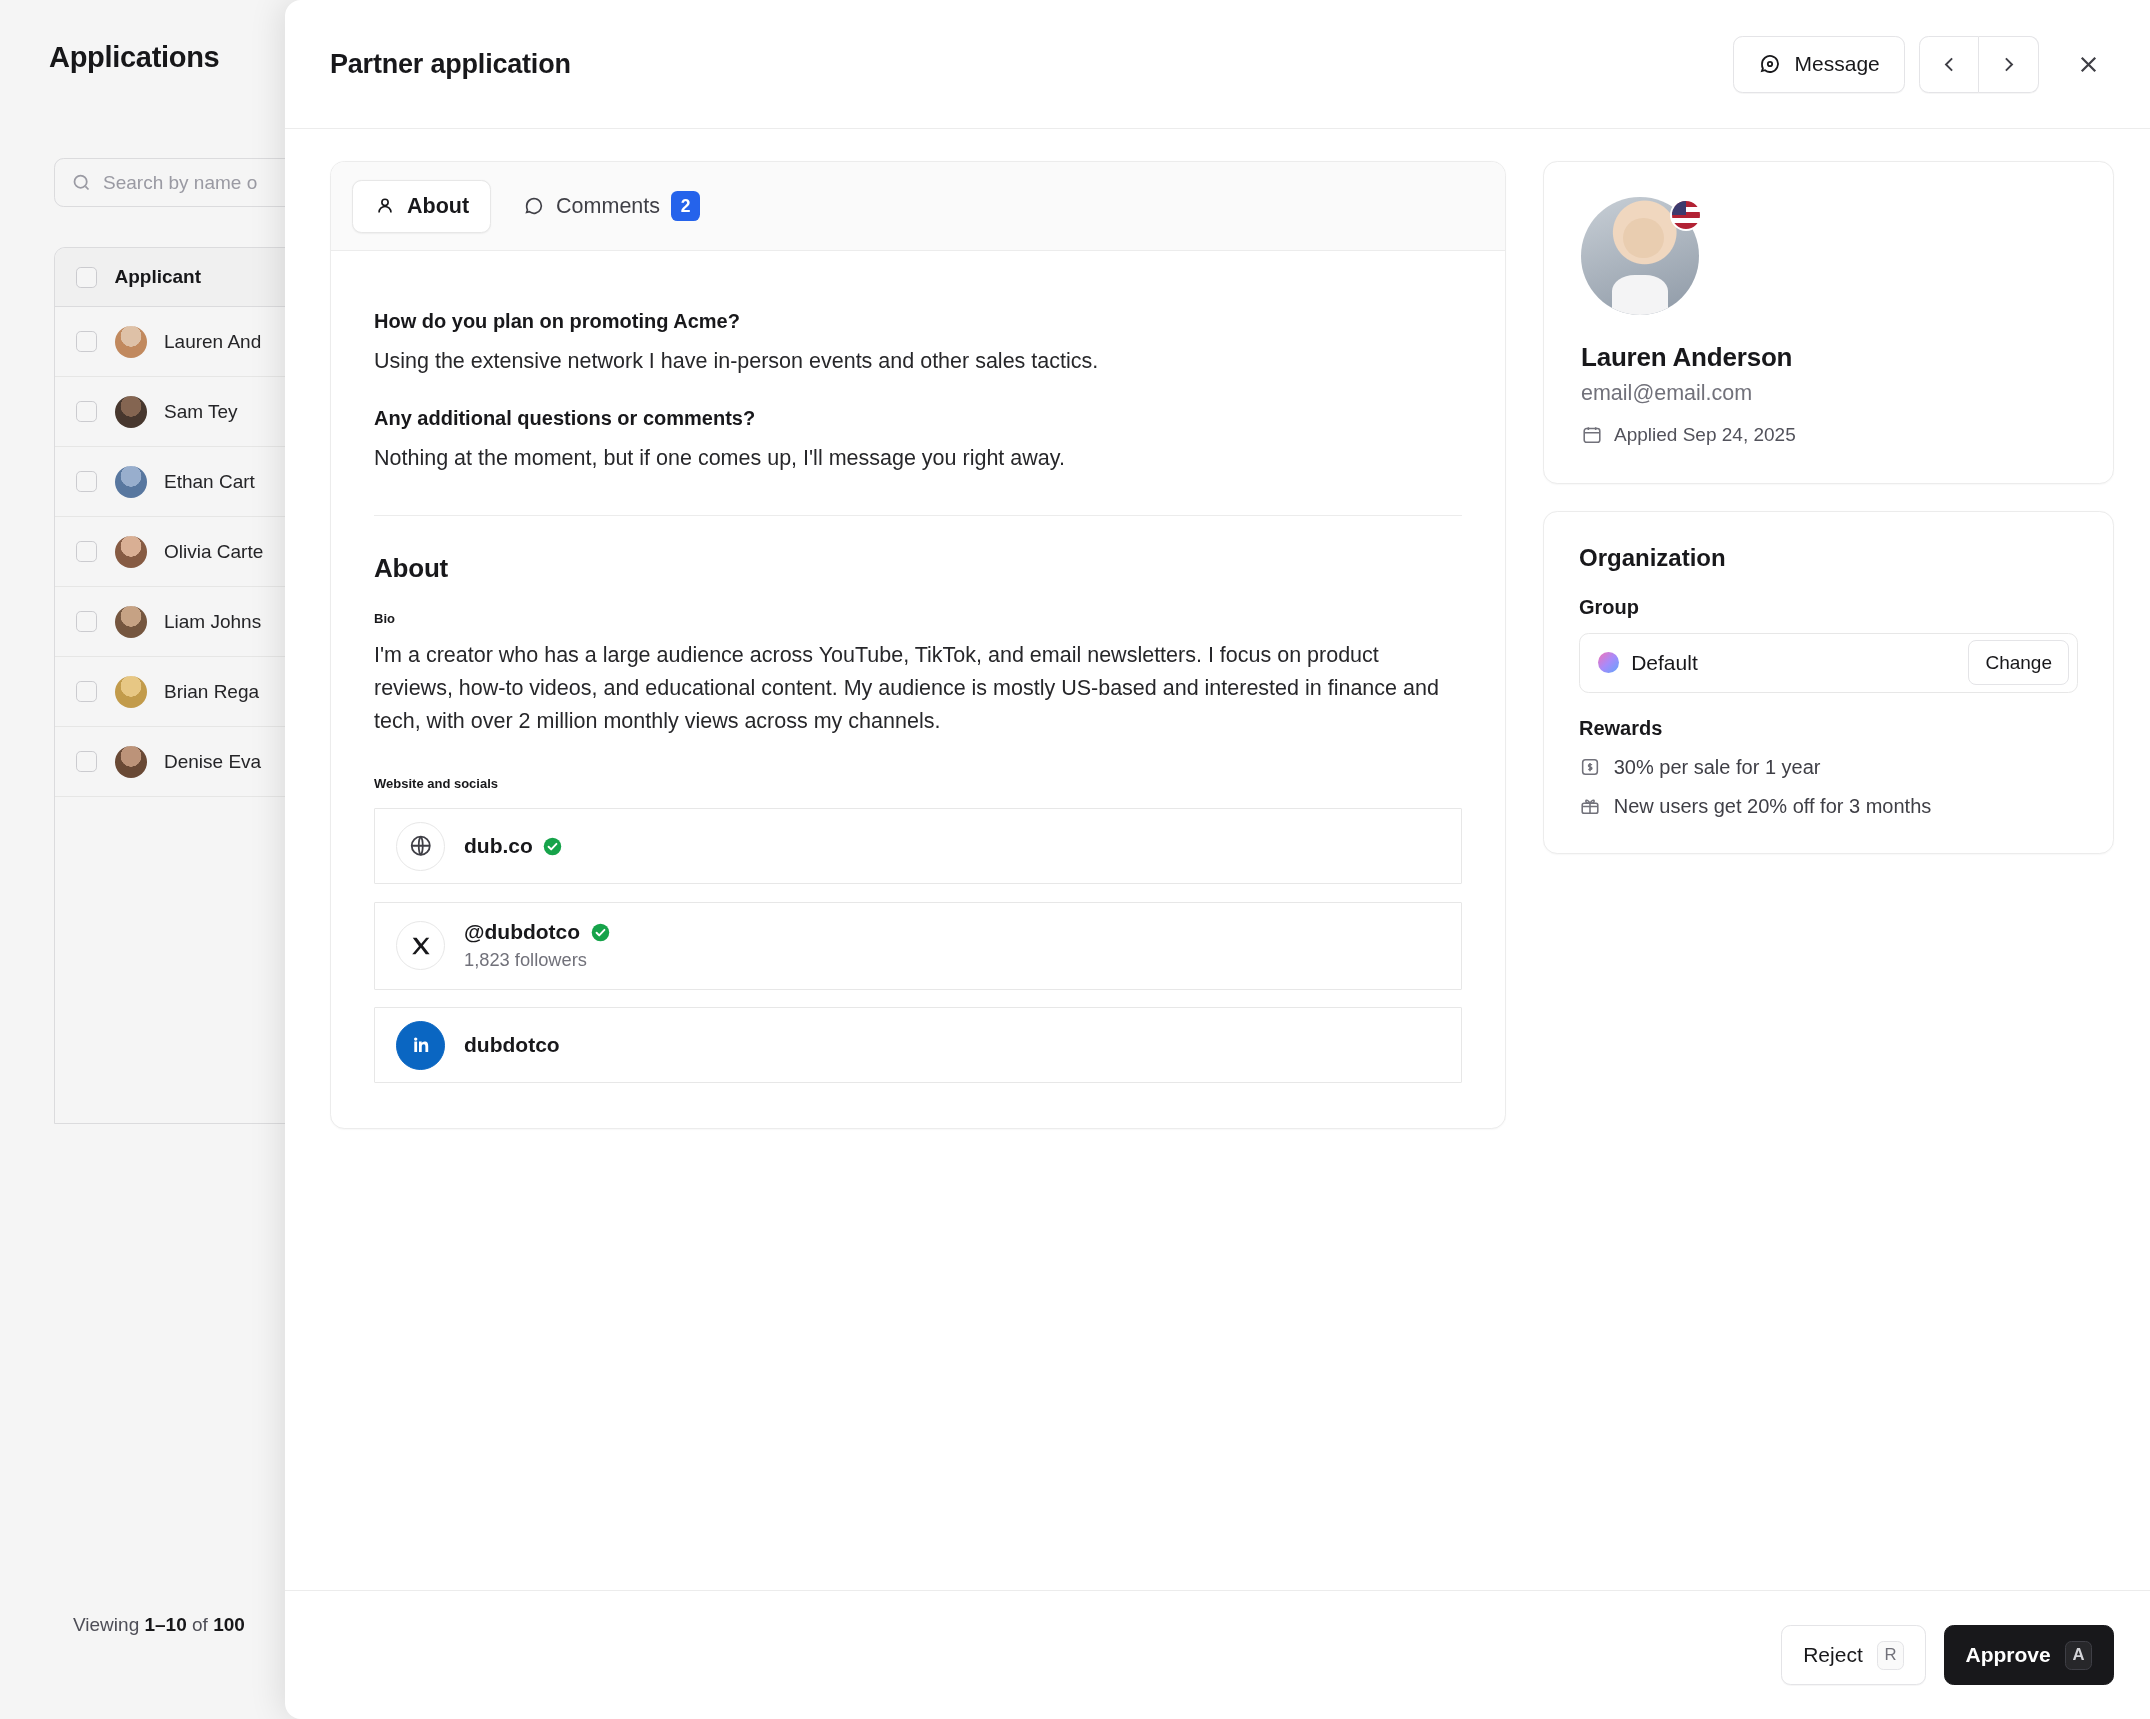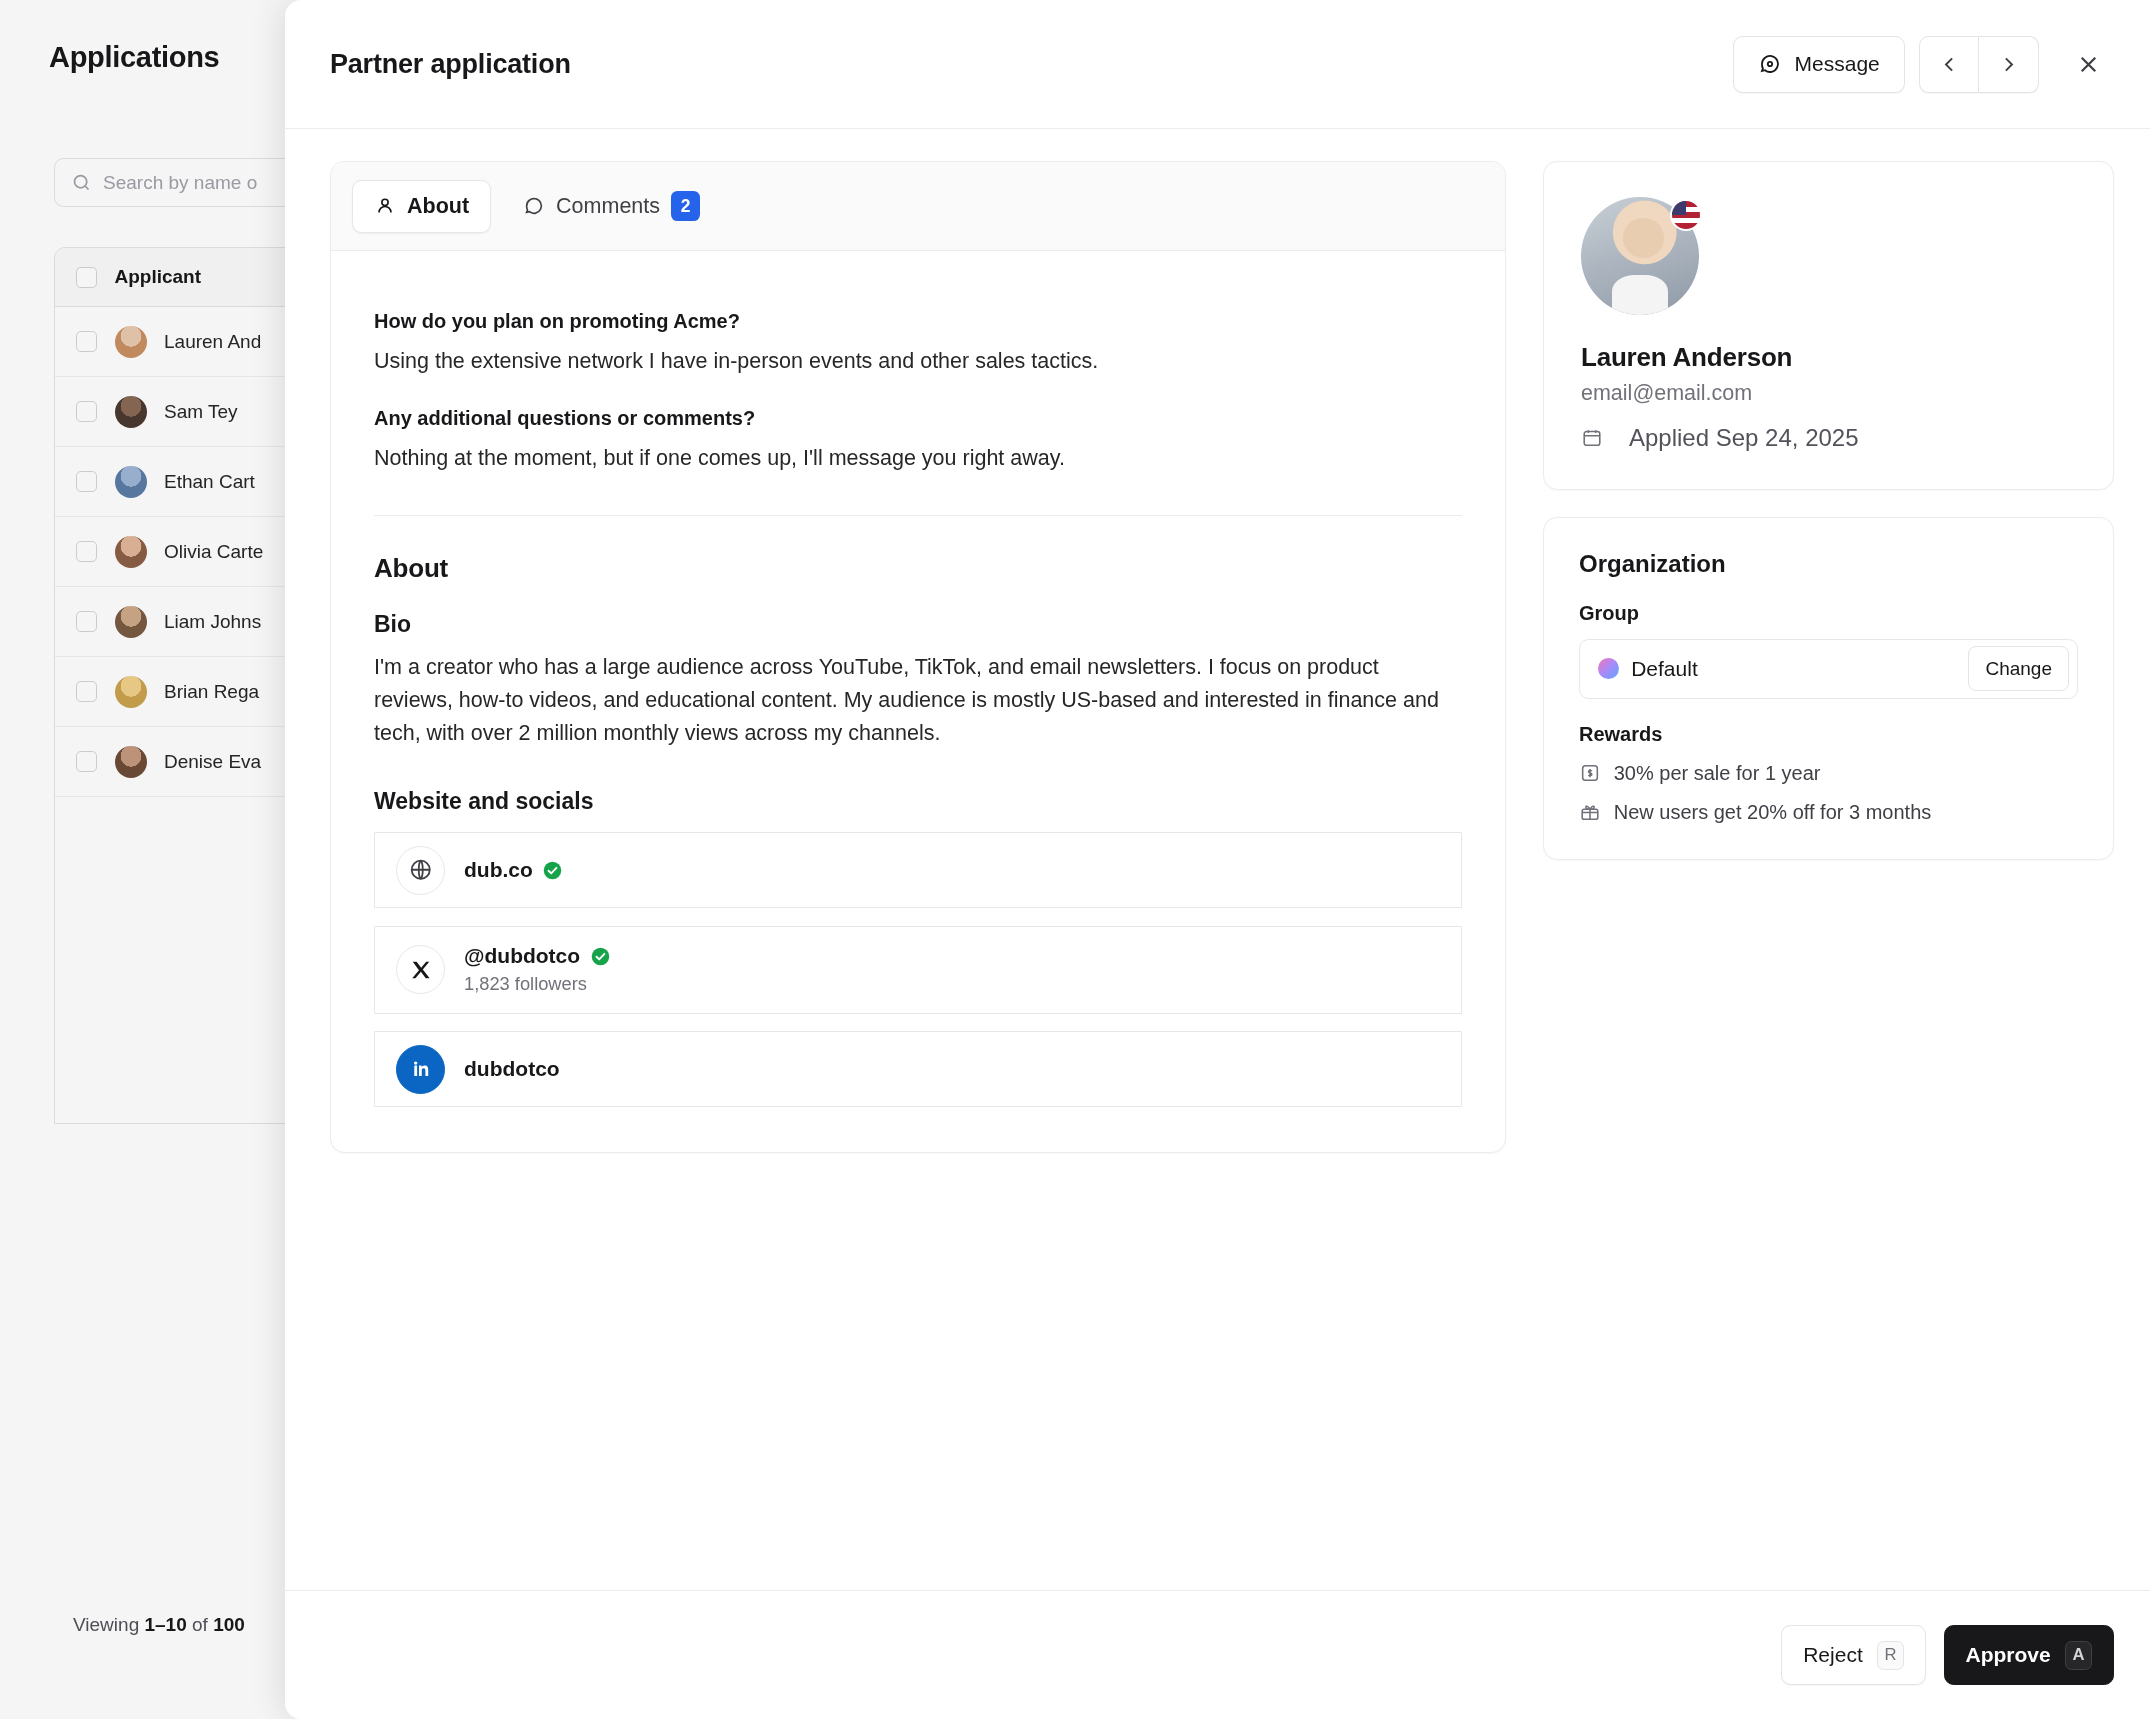--- a/index.html
+++ b/index.html
@@ -133,21 +133,21 @@
   .tab.active { background: #fff; border: 1.2px solid #e7e7e7; box-shadow: 0 0.8px 1.6px rgba(0,0,0,0.05); color: #18181b; font-weight: 600; }
   .badge-count {
     background: #2563eb; color: #fff; font-size: 17.5px; font-weight: 600;
     border-radius: 6.4px; padding: 3.2px 9.6px; line-height: 1.3;
   }
   .card-body { padding: 35px 43px 45px 43px; }
   h2.sec { font-size: 26px; font-weight: 700; color: #18181b; letter-spacing: -0.2px; }
   .q { font-size: 20px; font-weight: 700; color: #18181b; margin-top: 30px; }
   .a { font-size: 21.5px; color: #27272a; margin-top: 12.7px; line-height: 1.45; }
   .divider { height: 1.2px; background: #ececec; margin: 41px 0 37px 0; }
-  .lbl { font-size: 23px; font-weight: 700; color: #18181b; }
+  .lbl { font-size: 13px; font-weight: 700; color: #18181b; }
   .bio { font-size: 21.5px; color: #27272a; line-height: 1.55; margin-top: 12.7px; }
 
   .social {
     margin-top: 17.5px; border: 1.2px solid #e7e7e7; border-radius: 1px;
     height: 76px; display: flex; align-items: center; gap: 19px; padding: 0 21px;
     background: #fff;
   }
   .social.tall { height: 88px; }
   .sicon {
     width: 49px; height: 49px; border-radius: 50%; border: 1.2px solid #e7e7e7;
@@ -177,21 +177,21 @@
     background: #e9cdb0; border-radius: 50%;
   }
   .flag {
     position: absolute; right: -3.2px; top: 1.6px; width: 32px; height: 32px;
     border-radius: 50%; border: 2.4px solid #fff; overflow: hidden;
     background: linear-gradient(#b22234 0 20%, #fff 20% 40%, #b22234 40% 60%, #fff 60% 80%, #b22234 80% 100%);
   }
   .flag i { position: absolute; left: 0; top: 0; width: 48%; height: 52%; background: #3c3b6e; display: block; }
   .p-name { font-size: 26px; font-weight: 700; color: #18181b; margin-top: 27px; letter-spacing: -0.2px; }
   .p-email { font-size: 21.5px; color: #71717a; margin-top: 8px; }
-  .p-applied { font-size: 24px; color: #52525b; margin-top: 17.5px; display: flex; align-items: center; gap: 26px; }
+  .p-applied { font-size: 19px; color: #52525b; margin-top: 17.5px; display: flex; align-items: center; gap: 11px; }
 
   .org-card { margin-top: 27px; padding: 32px 35px 35px 35px; }
   .org-title { font-size: 24px; font-weight: 700; color: #18181b; }
   .sub-lbl { font-size: 20px; font-weight: 700; color: #18181b; margin-top: 24px; }
   .group-row {
     margin-top: 14.3px; border: 1.2px solid #e7e7e7; border-radius: 9.6px;
     height: 60px; display: flex; align-items: center; padding: 0 8px 0 17.5px; gap: 12.7px;
   }
   .dot-grad { width: 21px; height: 21px; border-radius: 50%; background: linear-gradient(135deg,#f472b6,#a78bfa,#60a5fa); flex:none; }
   .group-name { font-size: 21px; color: #18181b; }

